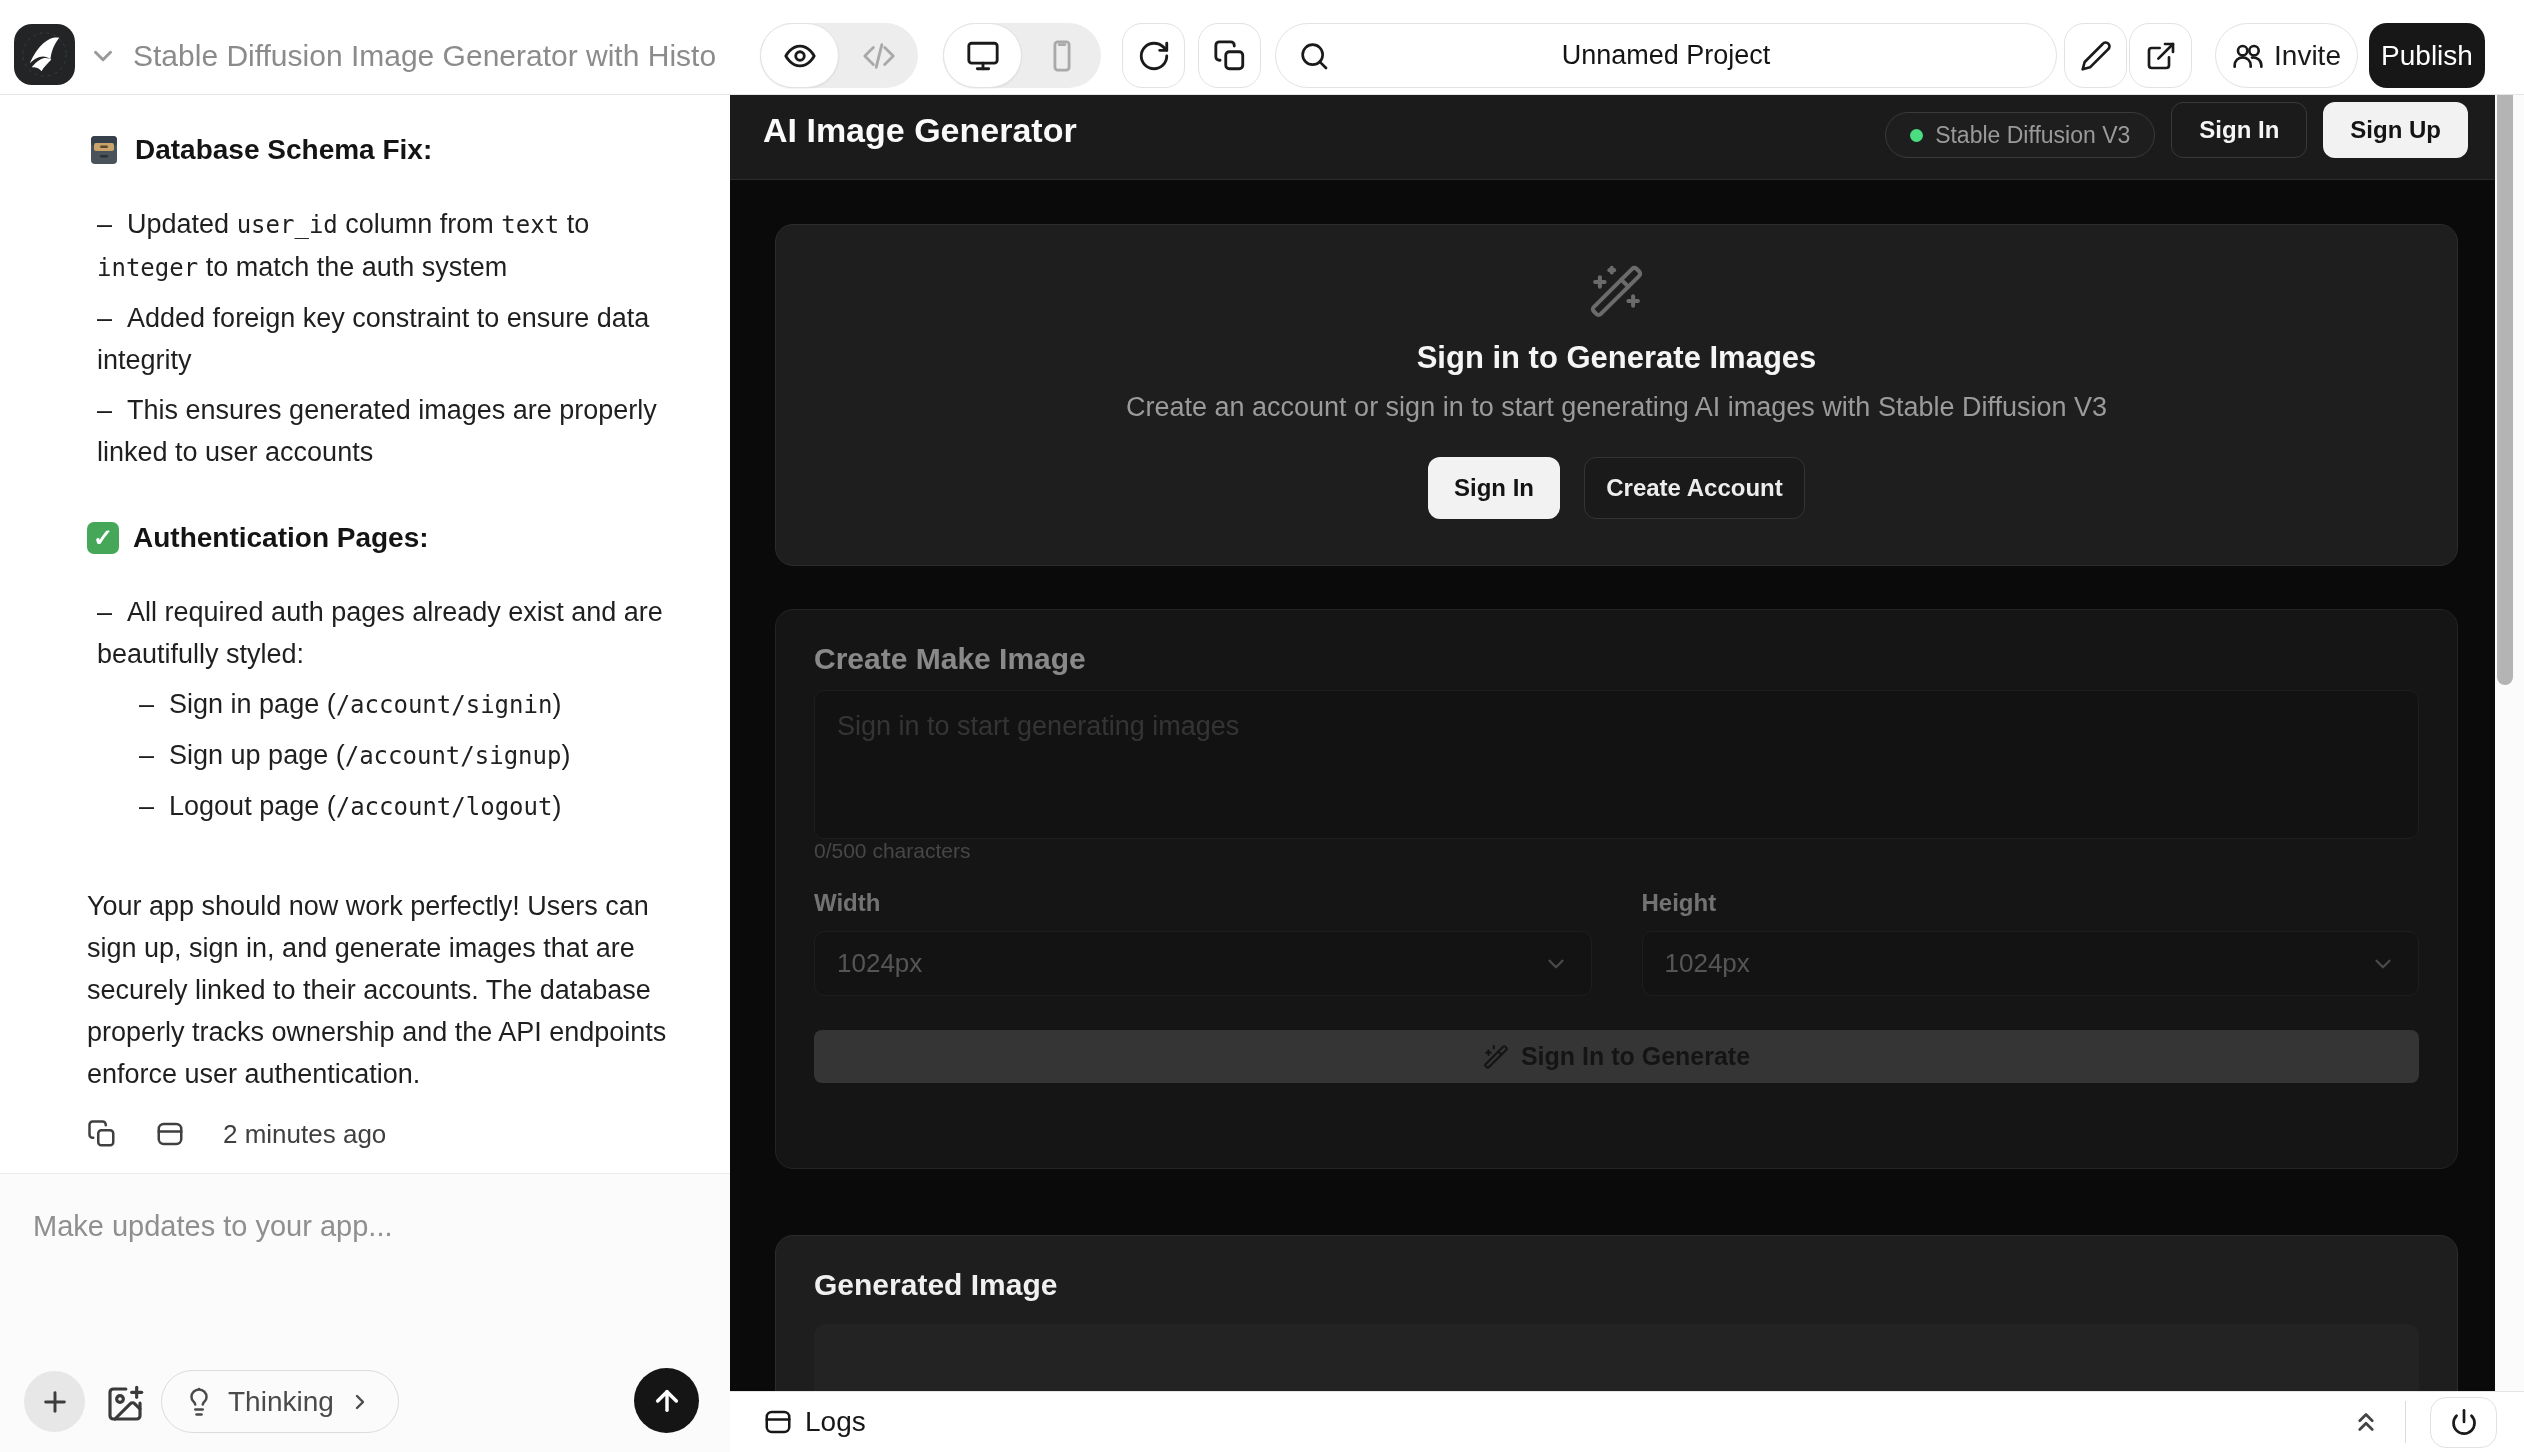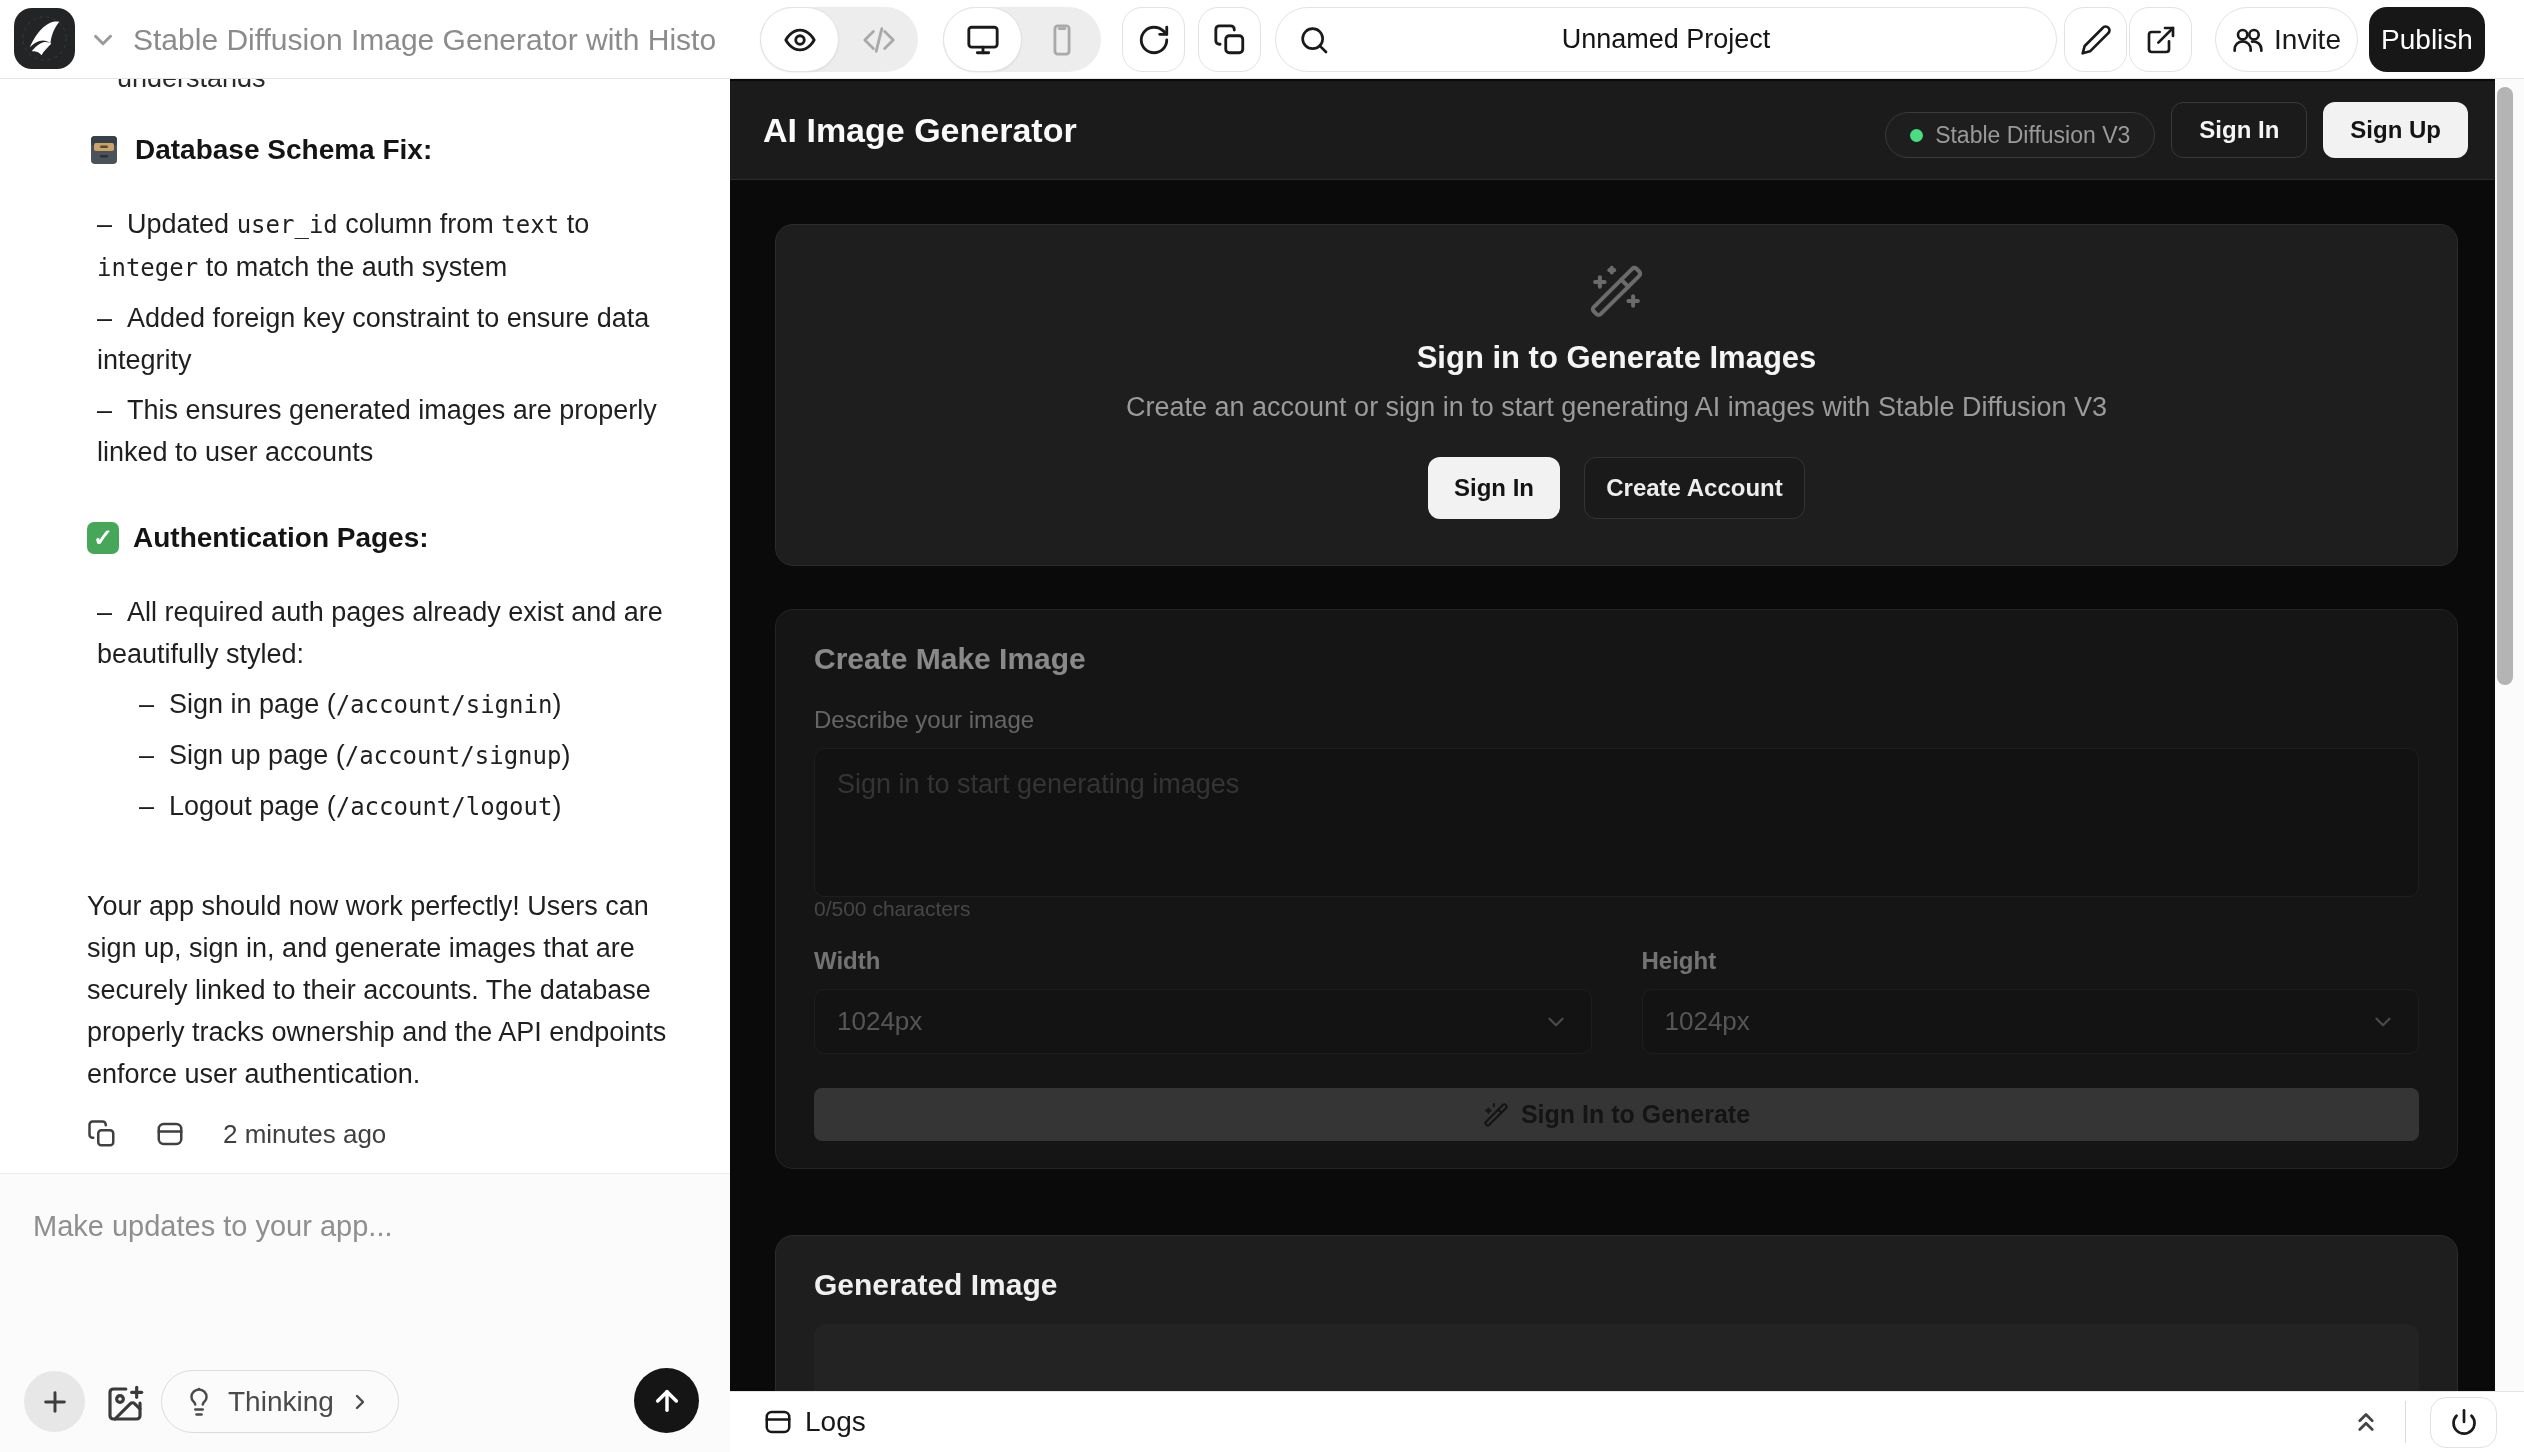--- a/index.html
+++ b/index.html
@@ -1,21 +1,21 @@
 <!DOCTYPE html>
 <html><head>
 <meta charset="utf-8">
 <style>
   * { margin:0; padding:0; box-sizing:border-box; }
   html,body { background:#ffffff; }
   body { font-family:"Liberation Sans", sans-serif; }
   .screen { position:relative; width:2525px; height:1452px; overflow:hidden; background:#ffffff; }
 
   
-  .top-bar { position:absolute; left:0; top:0; width:2525px; height:79px; background:#ffffff; border-bottom:1px solid #e6e6e6; z-index:40; }
+  .top-bar { position:absolute; left:0; top:16px; width:2525px; height:79px; background:#ffffff; border-bottom:1px solid #e6e6e6; z-index:40; }
   .logo { position:absolute; left:14px; top:8px; width:61px; height:61px; border-radius:18px; background:#222426; display:flex; align-items:center; justify-content:center; cursor:pointer; }
   .chev-btn { position:absolute; left:85px; top:22px; width:36px; height:36px; display:flex; align-items:center; justify-content:center; color:#9a9a9a; }
   .win-title { position:absolute; left:133px; top:0; height:79px; width:584px; display:flex; align-items:center; font-size:30px; color:#8b8b8b; white-space:nowrap; overflow:hidden; }
 
   .seg { position:absolute; top:7px; height:65px; background:#ededed; border-radius:33px; display:flex; }
   .seg-btn { width:79px; height:65px; display:flex; align-items:center; justify-content:center; border-radius:33px; color:#a9a9a9; }
   .seg-btn.active { background:#ffffff; border:1px solid #e2e2e2; box-shadow:0 1px 2px rgba(0,0,0,.06); color:#1a1a1a; }
   .tb-btn { position:absolute; top:7px; width:63px; height:65px; background:#fff; border:1px solid #e2e2e2; border-radius:20px; display:flex; align-items:center; justify-content:center; color:#1a1a1a; }
   .search-pill { position:absolute; left:1275px; top:7px; width:782px; height:65px; border:1px solid #e2e2e2; border-radius:33px; background:#fff; display:flex; align-items:center; }
   .search-pill .mag { margin-left:22px; color:#1a1a1a; }
@@ -343,21 +343,20 @@
               </div>
             <div class="c1-create">
                 <span>Create Account</span>
               </div>
           </div>
         </div>
 
         <div class="card card2">
           <div class="dim">
             <h2>Create Make Image</h2>
-            <div class="fld-label">Describe your image</div>
             <div class="prompt-box">
               <span>Sign in to start generating images</span>
             </div>
             <div class="chars">0/500 characters</div>
             <div class="wh-grid">
               <div>
                 <div class="wh-label">Width</div>
                 <div class="select">
                   <span>1024px</span>
                   <svg class="cdown" width="26" height="26" viewBox="0 0 24 24" fill="none" stroke="currentColor" stroke-width="2" stroke-linecap="round" stroke-linejoin="round">

